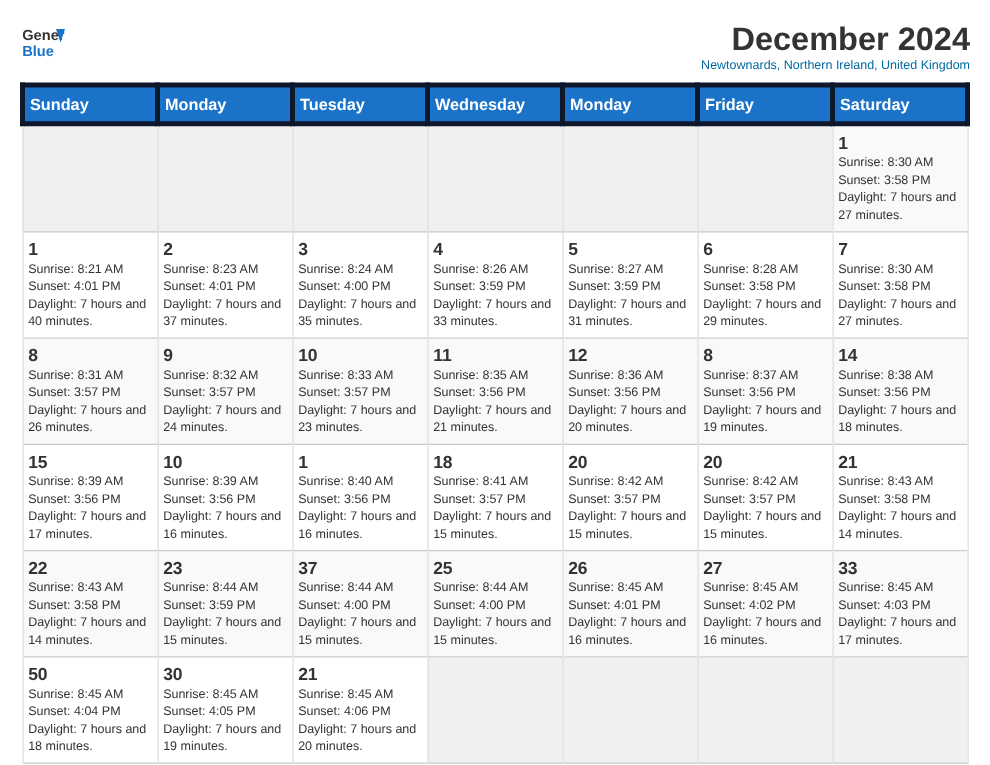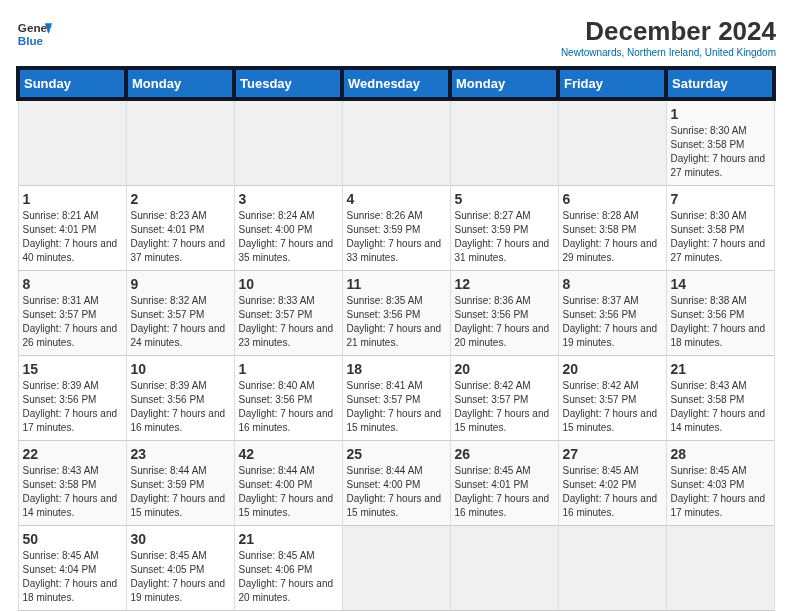--- a/index.html
+++ b/index.html
@@ -315,21 +315,21 @@
         </td>
         <td>
           <span class="day-num">23</span>
         <div class="day-info">
           Sunrise: 8:44 AM<br>
           Sunset: 3:59 PM<br>
           Daylight: 7 hours and 15 minutes.
         </div>
         </td>
         <td>
-          <span class="day-num">42</span>
+          <span class="day-num">37</span>
         <div class="day-info">
           Sunrise: 8:44 AM<br>
           Sunset: 4:00 PM<br>
           Daylight: 7 hours and 15 minutes.
         </div>
         </td>
         <td>
           <span class="day-num">25</span>
         <div class="day-info">
           Sunrise: 8:44 AM<br>
@@ -347,21 +347,21 @@
         </td>
         <td>
           <span class="day-num">27</span>
         <div class="day-info">
           Sunrise: 8:45 AM<br>
           Sunset: 4:02 PM<br>
           Daylight: 7 hours and 16 minutes.
         </div>
         </td>
         <td>
-          <span class="day-num">28</span>
+          <span class="day-num">33</span>
         <div class="day-info">
           Sunrise: 8:45 AM<br>
           Sunset: 4:03 PM<br>
           Daylight: 7 hours and 17 minutes.
         </div>
         </td>
       </tr>
       <tr>
         <td>
           <span class="day-num">50</span>

